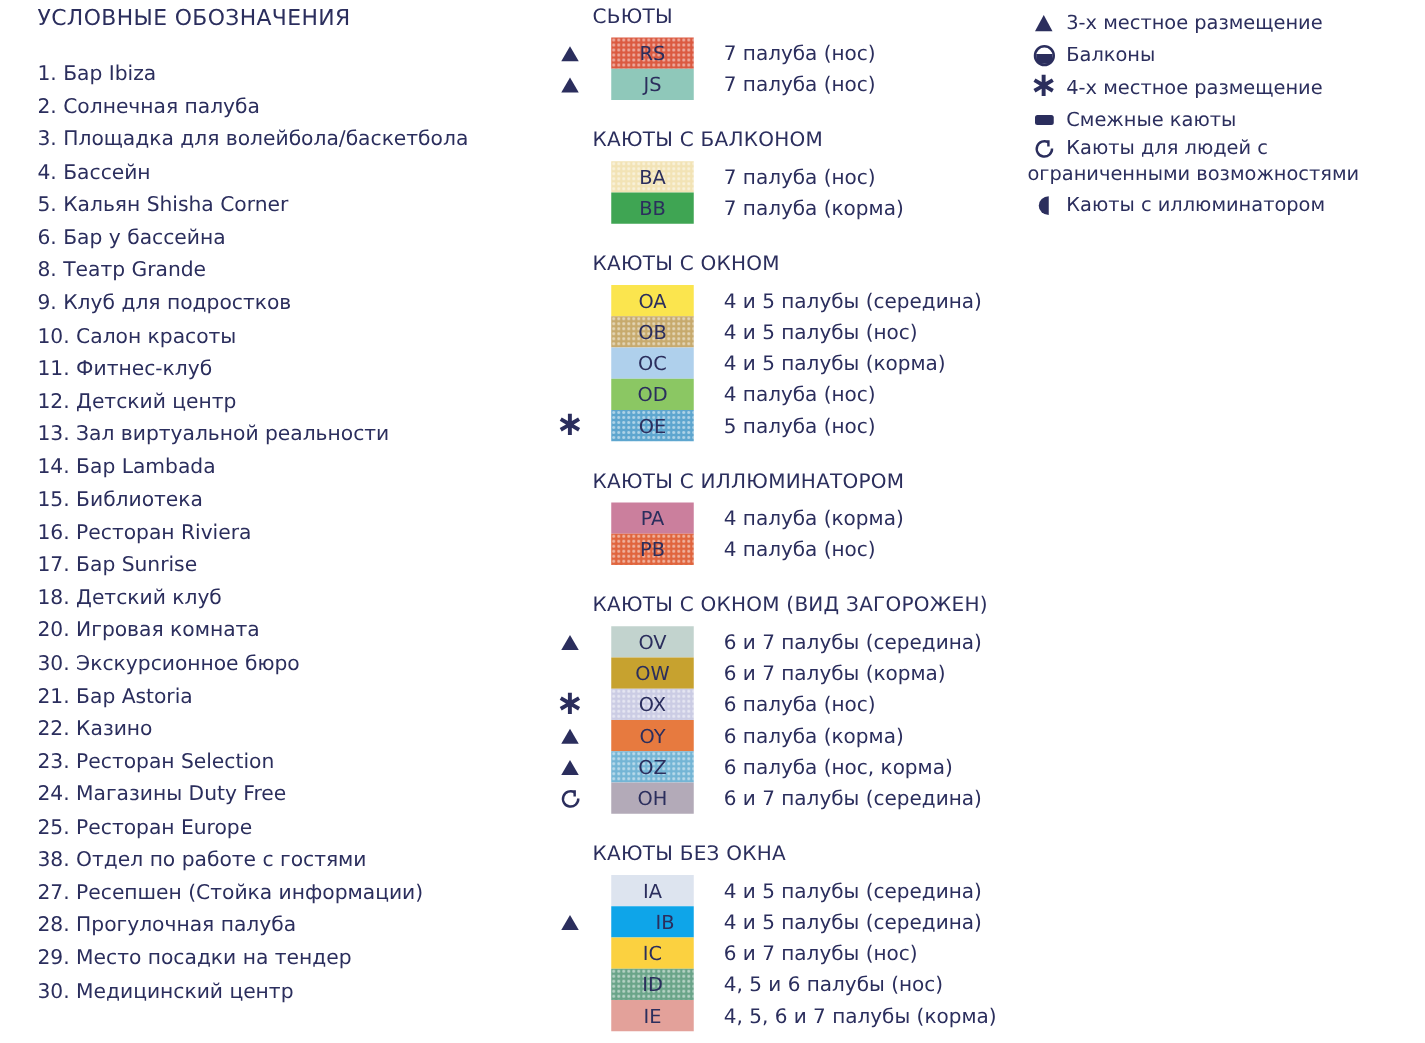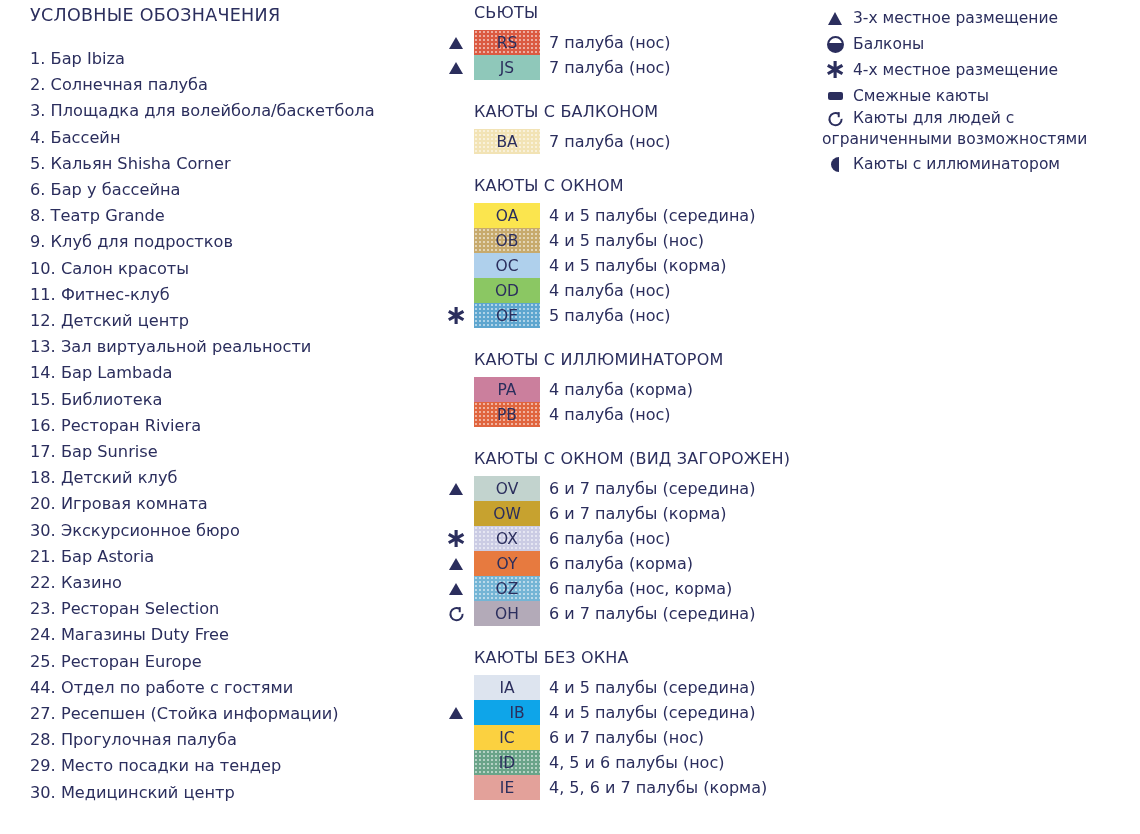--- a/index.html
+++ b/index.html
@@ -16,21 +16,21 @@
   
   .col-left{position:absolute;left:30px;top:4px;width:430px;}
   .legend-title{font-size:17.5px;font-weight:400;line-height:22px;letter-spacing:.3px;}
   .legend-list{list-style:none;margin-top:20px;}
   .legend-list li{font-size:16.2px;line-height:26.2px;white-space:nowrap;}
 
   
   .col-mid{position:absolute;left:438px;top:3px;width:400px;}
   .cab-section{margin-bottom:22px;}
   .section-header{font-size:16px;line-height:20px;margin-bottom:7px;padding-left:36px;letter-spacing:.2px;white-space:nowrap;}
-  .cab-row{display:flex;align-items:center;height:25px;}
+  .cab-row{display:flex;align-items:center;height:25px;gap:15px;}
   .row-icon{width:36px;display:flex;justify-content:center;align-items:center;flex:none;}
   .swatch{width:66px;height:25px;flex:none;display:flex;align-items:center;justify-content:center;
           font-size:15.5px;color:var(--navy);}
   .dotted{background-image:radial-gradient(rgba(255,255,255,.5) 1px,transparent 1.3px);background-size:4px 4px;}
   .desc{margin-left:9px;font-size:16px;white-space:nowrap;}
 
   
   .col-right{position:absolute;left:826px;top:5px;width:296px;font-size:15.5px;}
   .sym-item{display:flex;align-items:center;min-height:26px;column-gap:9px;}
   .sym-item.wrap{flex-wrap:wrap;}
@@ -72,21 +72,21 @@
     <li>16. Ресторан Riviera</li>
     <li>17. Бар Sunrise</li>
     <li>18. Детский клуб</li>
     <li>20. Игровая комната</li>
     <li>30. Экскурсионное бюро</li>
     <li>21. Бар Astoria</li>
     <li>22. Казино</li>
     <li>23. Ресторан Selection</li>
     <li>24. Магазины Duty Free</li>
     <li>25. Ресторан Europe</li>
-    <li>44. Отдел по работе с гостями</li>
+    <li>38. Отдел по работе с гостями</li>
     <li>27. Ресепшен (Стойка информации)</li>
     <li>28. Прогулочная палуба</li>
     <li>29. Место посадки на тендер</li>
     <li>30. Медицинский центр</li>
   </ul>
 </div>
 
 <div class="col-mid">
 
   <div class="cab-section">
@@ -106,20 +106,25 @@
       <span class="desc">7 палуба (нос)</span>
     </div>
   </div>
 
   <div class="cab-section">
     <div class="section-header">КАЮТЫ С БАЛКОНОМ</div>
     <div class="cab-row">
       <span class="row-icon"></span>
       <span class="swatch dotted" style="background-color: rgb(242, 227, 181);">BA</span>
       <span class="desc">7 палуба (нос)</span>
+    </div>
+    <div class="cab-row">
+      <span class="row-icon"></span>
+      <span class="swatch" style="background-color: rgb(63, 165, 83);">BB</span>
+      <span class="desc">7 палуба (корма)</span>
     </div>
   </div>
 
   <div class="cab-section">
     <div class="section-header">КАЮТЫ С ОКНОМ</div>
     <div class="cab-row">
       <span class="row-icon"></span>
       <span class="swatch" style="background-color: rgb(251, 229, 78);">OA</span>
       <span class="desc">4 и 5 палубы (середина)</span>
     </div>

